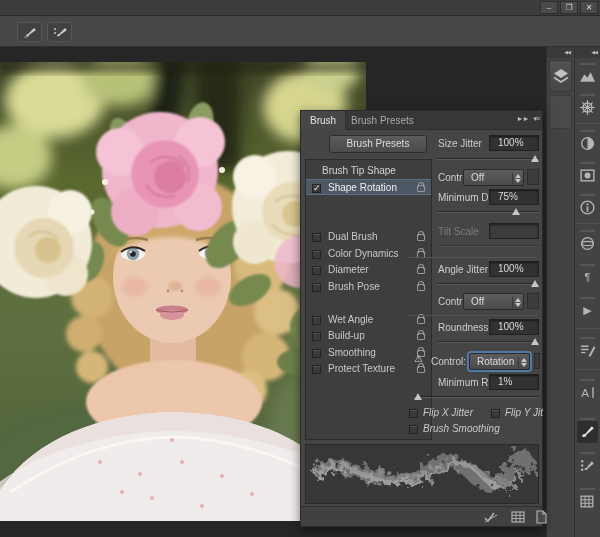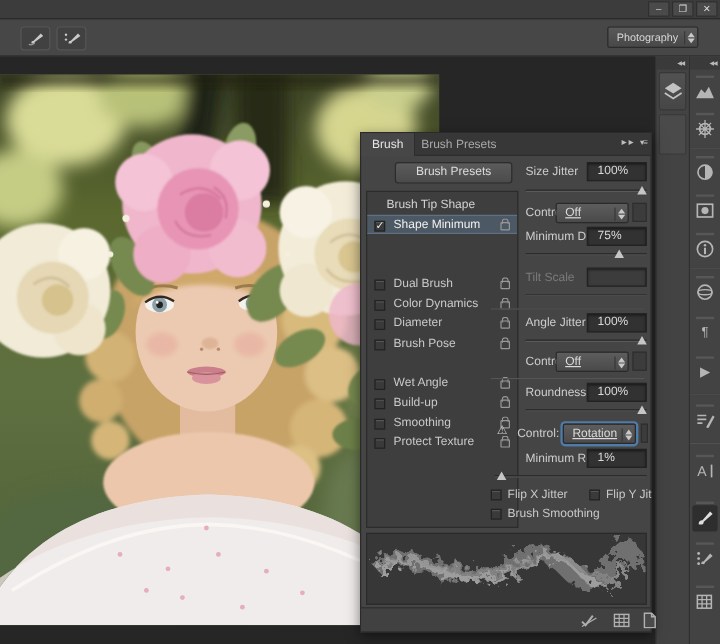--- a/index.html
+++ b/index.html
@@ -54,27 +54,27 @@
   .lock{position:absolute;right:6px;top:5px;width:8px;height:7px;border:1px solid #989898;border-radius:1px;}
   .lock:before{content:"";position:absolute;left:0px;top:-4px;width:4px;height:4px;border:1px solid #989898;border-bottom:none;border-radius:3px 3px 0 0;}
   .cbx{width:9px;height:9px;background:#3a3a3a;border:1px solid #222;box-shadow:inset 0 1px 0 #555;color:#eee;font-size:9px;line-height:9px;text-align:center;}
   .cbx .ck{position:relative;top:-1px;}
 
   .slabel{position:absolute;font-size:10px;color:#cdcdcd;white-space:nowrap;}
   .slabel.dis{color:#7b7b7b;}
   .vbox{position:absolute;width:50px;height:16px;background:#323232;border:1px solid #222;box-shadow:inset 0 1px 2px rgba(0,0,0,.5);color:#d9d9d9;font-size:10px;line-height:14px;padding-left:8px;}
   .vbox.dis{background:#3c3c3c;}
   .minibox{position:absolute;width:12px;height:16px;background:#3c3c3c;border:1px solid #2d2d2d;}
-  .drop{position:absolute;width:61px;height:17px;background:linear-gradient(#5d5d5d,#4a4a4a);border:1px solid #2a2a2a;border-radius:2px;color:#dadada;font-size:10px;line-height:15px;padding-left:7px;text-decoration:underline;}
+  .drop{position:absolute;width:61px;height:17px;background:linear-gradient(#5d5d5d,#4a4a4a);border:1px solid #2a2a2a;border-radius:2px;color:#dadada;font-size:10px;line-height:15px;padding-left:7px;}
   .drop.focus{box-shadow:0 0 0 2px #4f7ba8;}
   .track{position:absolute;height:2px;background:#272727;border-bottom:1px solid #5a5a5a;}
   .thumb{position:absolute;top:-3px;width:0;height:0;border-left:4px solid transparent;border-right:4px solid transparent;border-bottom:7px solid #c6c6c6;}
   .sep{position:absolute;left:108px;right:5px;height:1px;background:#333;border-bottom:1px solid #555;}
   .warn{position:absolute;color:#cfcfcf;font-size:10px;}
-  .ckrow{position:absolute;font-size:10px;color:#c9c9c9;line-height:11px;white-space:nowrap;}
+  .ckrow{position:absolute;font-size:10px;color:#c9c9c9;line-height:11px;white-space:nowrap;font-style:italic;}
   .ckrow .cbx{display:inline-block;vertical-align:-2px;margin-right:5px;}
   .preview{position:absolute;left:4px;top:333px;width:234px;height:60px;background:#373737;border:1px solid #2a2a2a;}
   .pfooter{position:absolute;left:0;top:395px;width:100%;height:20px;background:#414141;border-top:1px solid #2e2e2e;}
   .ficon{position:absolute;top:3px;}
 
   .clip{overflow:hidden;}
 </style>
 </head>
 <body>
 
@@ -93,27 +93,20 @@
           <path d="M2,12 q3,1 5,-1" stroke="#9a9a9a" stroke-width="1" fill="none"></path>
         </svg>
     </span>
     <span class="toolbtn" style="left:47px">
       <svg width="16" height="14" viewBox="0 0 16 14">
           <path d="M5,11 q0,-2 2,-2 l6,-6 2,2 -7,5 q0,2 -3,1 Z" fill="#c9c9c9"></path>
           <circle cx="3" cy="4" r="1" fill="#c9c9c9"></circle>
           <circle cx="3" cy="8" r="1" fill="#c9c9c9"></circle>
         </svg>
     </span>
-    <div class="presetpick">
-      <span>Photography</span>
-      <span class="spin">
-          <i class="up"></i>
-          <i class="dn"></i>
-        </span>
-    </div>
   </div>
 
   <div class="canvas">
     <div class="photo">
       <svg width="366" height="459" viewBox="0 0 366 459">
         <defs>
           <linearGradient id="bg" x1="0" y1="0" x2="0" y2="1">
             <stop offset="0" stop-color="#3c4226"></stop>
               <stop offset="0.25" stop-color="#5a682f"></stop>
             <stop offset="0.55" stop-color="#5f7040"></stop>
@@ -388,21 +381,21 @@
     </div>
 
     <div class="pbtn">Brush Presets</div>
 
     <div class="listbox">
       <div class="lrow head" style="top:3px">
         <span class="txt">Brush Tip Shape</span>
       </div>
       <div class="lrow sel" style="top:19px">
         <span class="cbx"><span class="ck">✓</span></span>
-        <span class="txt">Shape Minimum</span>
+        <span class="txt">Shape Rotation</span>
         <span class="lock"></span>
       </div>
       <div class="lrow" style="top:69px">
         <span class="cbx"></span>
         <span class="txt">Dual Brush</span>
         <span class="lock"></span>
       </div>
       <div class="lrow" style="top:86px">
         <span class="cbx"></span>
         <span class="txt">Color Dynamics</span>

